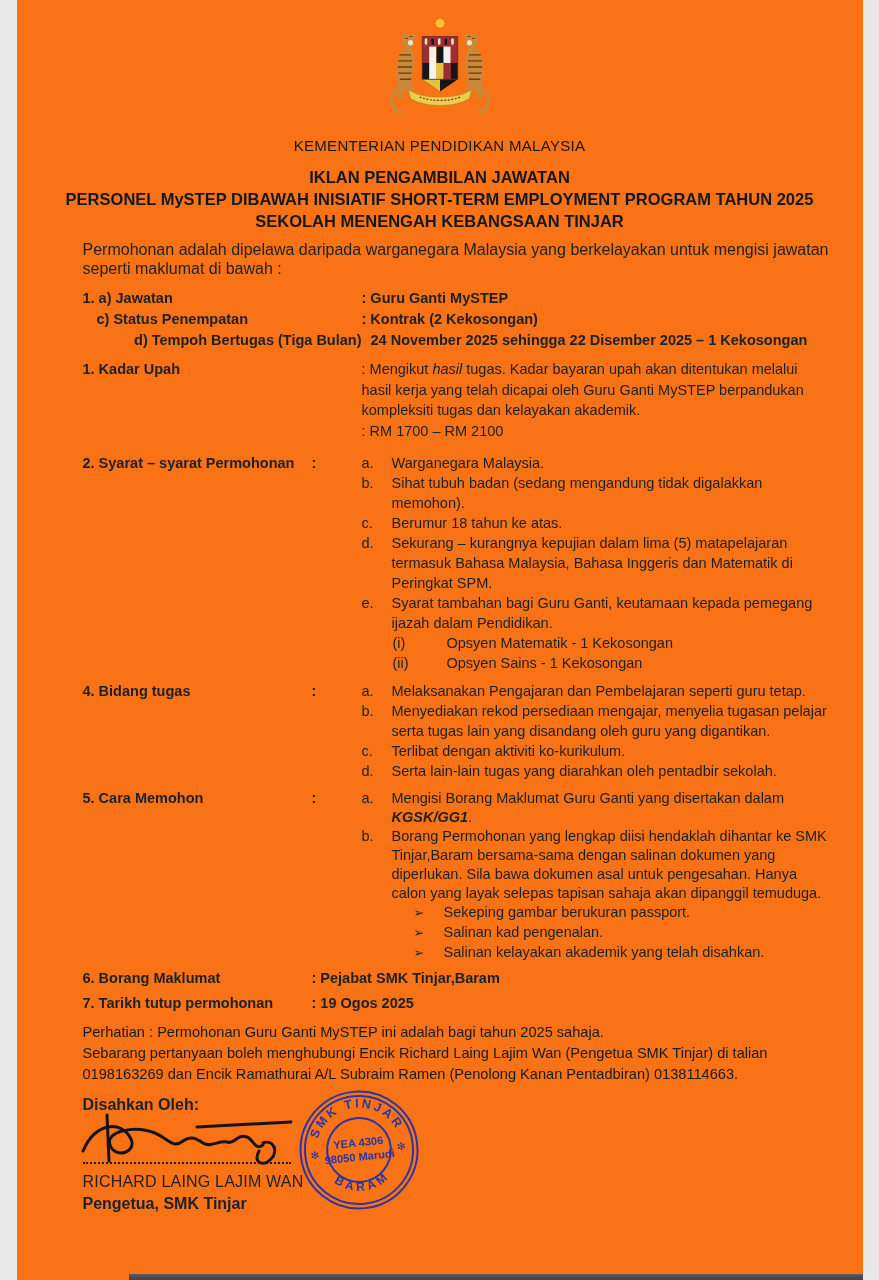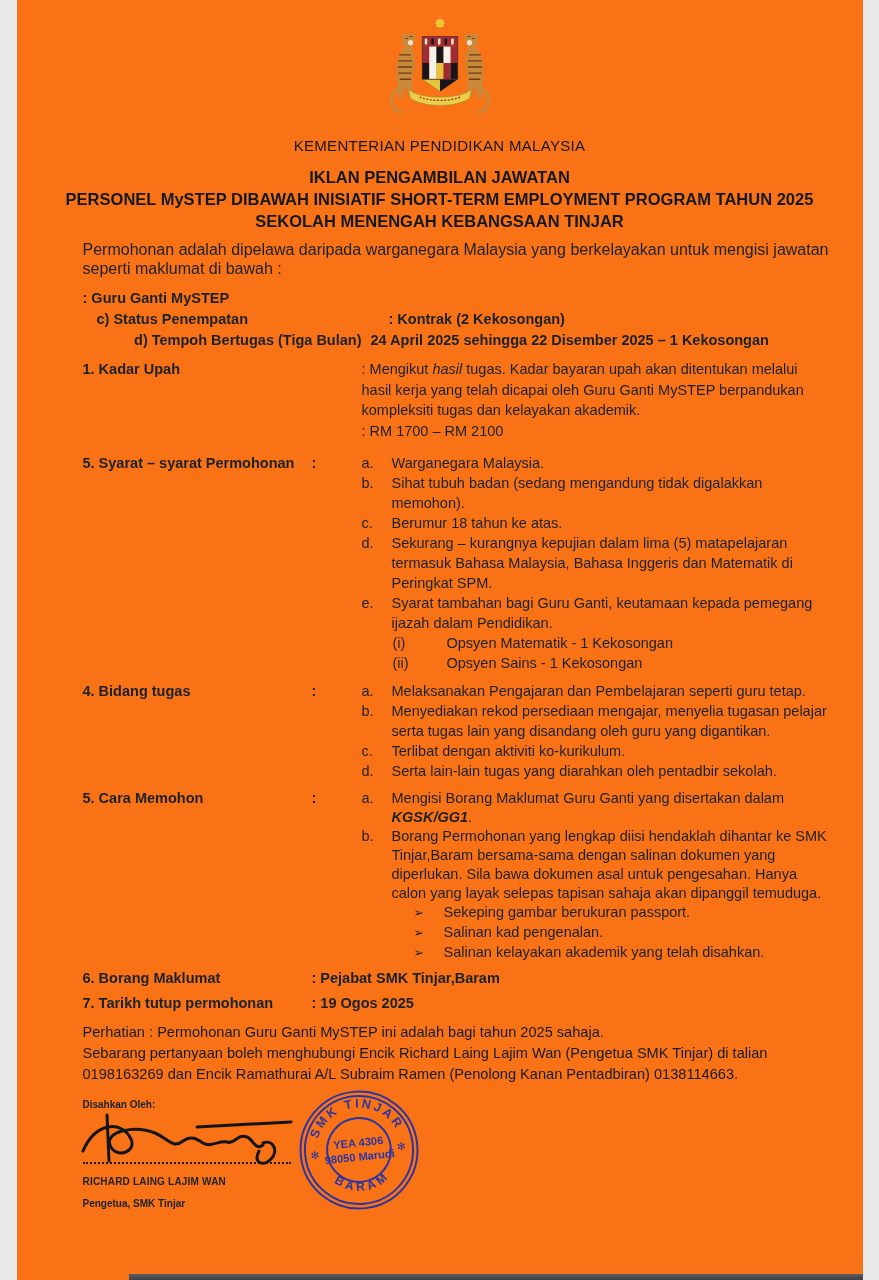--- a/index.html
+++ b/index.html
@@ -29,26 +29,26 @@
   .s5 { line-height:19px; }
   .bullets { margin-left:52px; }
   .bullet { display:grid; grid-template-columns:30px 1fr; }
   .bullet .bm { font-size:12.5px; padding-top:1px; }
 
   .kv-short { display:grid; grid-template-columns:229px 1fr; margin-top:5px; line-height:20px; }
   .kv-short .lbl, .kv-short .val { font-weight:bold; }
 
   .notes { margin:9px 30px 0 66px; font-size:14.6px; line-height:21px; font-weight:400; color:#171b22; }
 
-  .signoff { margin:10px 0 0 66px; font-size:10px; }
+  .signoff { margin:10px 0 0 66px; font-size:16px; }
   .signoff .heading { font-weight:bold; line-height:20px; }
   .sig-area { position:relative; width:260px; height:56px; }
   .sig-svg { position:absolute; left:-6px; top:-4px; }
   .dotline { position:absolute; left:0; bottom:7px; width:208px; border-bottom:2.5px dotted #1b1b1b; }
-  .sign-name { font-weight:bold; line-height:22px; letter-spacing:.2px; }
+  .sign-name { font-weight:normal; line-height:22px; letter-spacing:.2px; }
   .sign-role { font-weight:bold; line-height:22px; }
 
   .stamp { position:absolute; left:280px; top:1088px; width:124px; height:124px; }
 
   .bottom-bar { position:absolute; left:112px; right:0; bottom:0; height:6px;
     background:linear-gradient(180deg,#5c5c63,#3e3e45); }
 
   .it { font-style:italic; }
   .bi { font-weight:bold; font-style:italic; }
 </style>
@@ -125,46 +125,47 @@
   <div class="titles">
     <div>IKLAN PENGAMBILAN JAWATAN</div>
     <div>PERSONEL MySTEP DIBAWAH INISIATIF SHORT-TERM EMPLOYMENT PROGRAM TAHUN 2025</div>
     <div>SEKOLAH MENENGAH KEBANGSAAN TINJAR</div>
   </div>
 
   <div class="intro">Permohonan adalah dipelawa daripada warganegara Malaysia yang berkelayakan untuk mengisi jawatan seperti maklumat di bawah :</div>
 
   <div class="sec">
     <div class="kv">
+      <div class="lbl">1. a) Jawatan</div>
       <div class="val">: Guru Ganti MySTEP</div>
     </div>
-    <div class="kv" style="margin-top:0;gap:27px;">
+    <div class="kv" style="margin-top:0;">
       <div class="lbl" style="padding-left:14px;">c) Status Penempatan</div>
       <div class="val">: Kontrak (2 Kekosongan)</div>
     </div>
     <div class="kv" style="margin-top:0;">
       <div class="lbl" style="padding-left:14px;text-align:right;">d) Tempoh Bertugas (Tiga Bulan)</div>
       <div>
-        <div class="val" style="padding-left:9px;">24 April 2025 sehingga 22 Disember 2025 – 1 Kekosongan</div>
+        <div class="val" style="padding-left:9px;">24 November 2025 sehingga 22 Disember 2025 – 1 Kekosongan</div>
       </div>
     </div>
   </div>
 
   <div class="sec">
     <div class="kv2">
       <div class="lbl">1. Kadar Upah</div>
       <div>
         <div><span>: Mengikut </span><span class="it">hasil</span><span> tugas. Kadar bayaran upah akan ditentukan melalui hasil kerja yang telah dicapai oleh Guru Ganti MySTEP berpandukan kompleksiti tugas dan kelayakan akademik.</span></div>
         <div>: RM 1700 – RM 2100</div>
       </div>
     </div>
   </div>
 
   <div class="sec listsec m3">
-    <div class="lbl">5. Syarat – syarat Permohonan</div>
+    <div class="lbl">2. Syarat – syarat Permohonan</div>
     <div class="colon">:</div>
     <div>
       <div class="item">
         <span>a.</span>
         <span>Warganegara Malaysia.</span>
       </div>
       <div class="item">
         <span>b.</span>
         <span>Sihat tubuh badan (sedang mengandung tidak digalakkan memohon).</span>
       </div>

